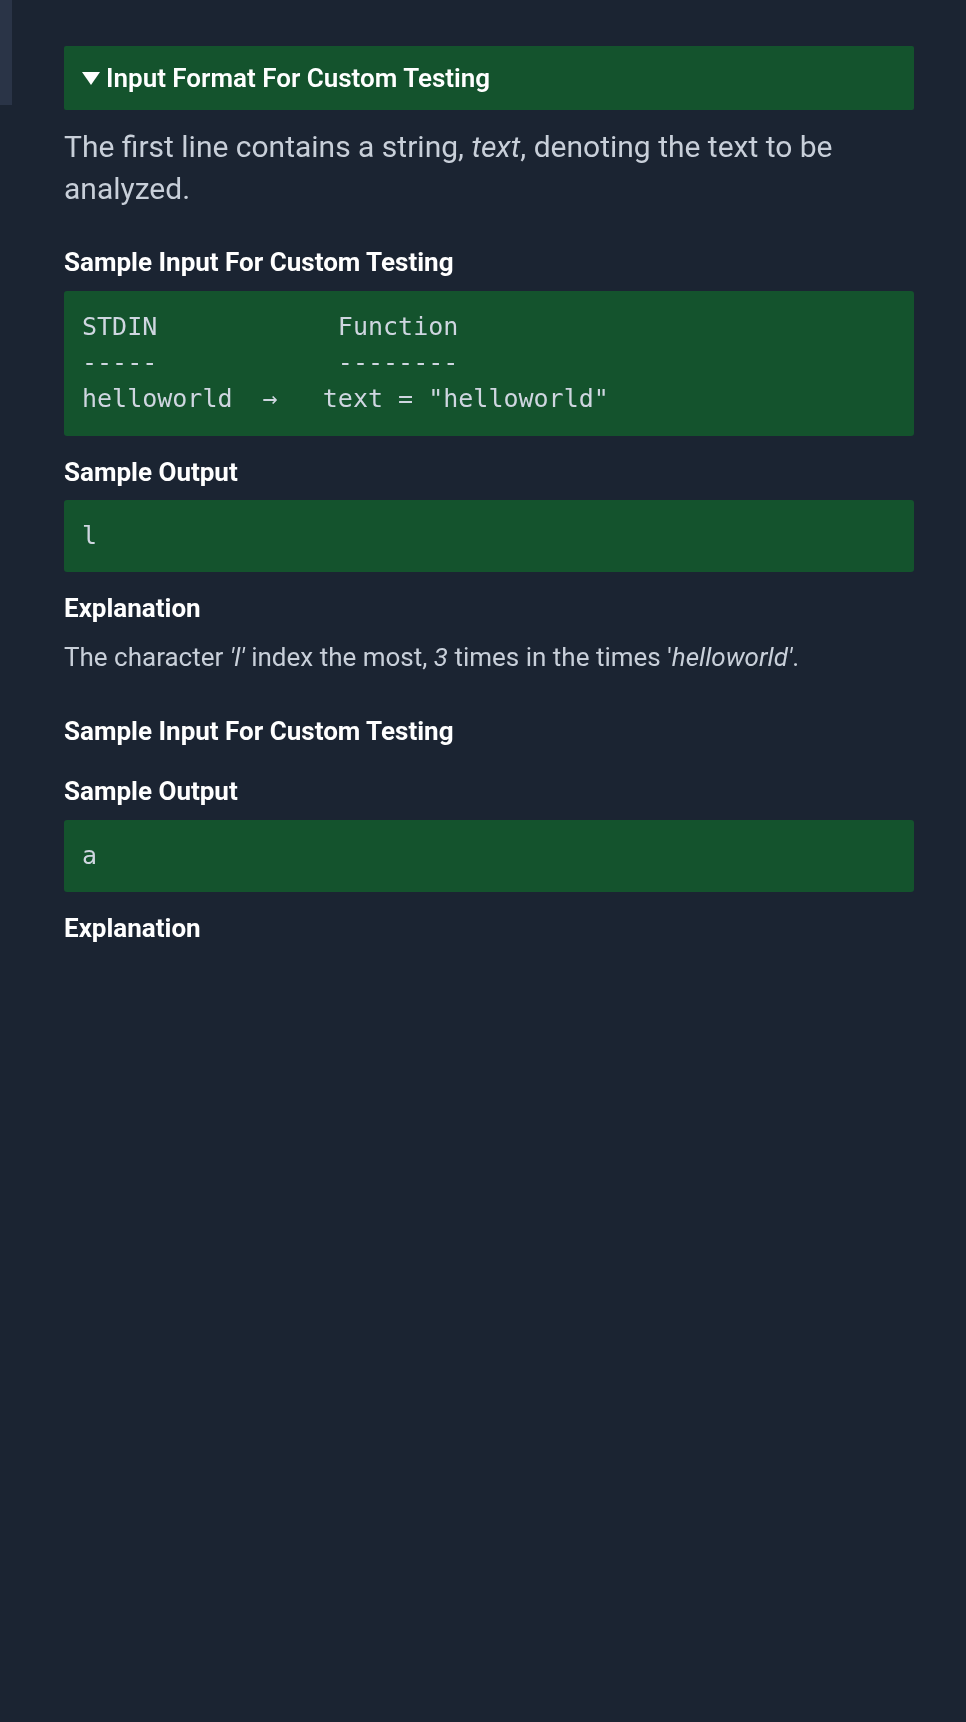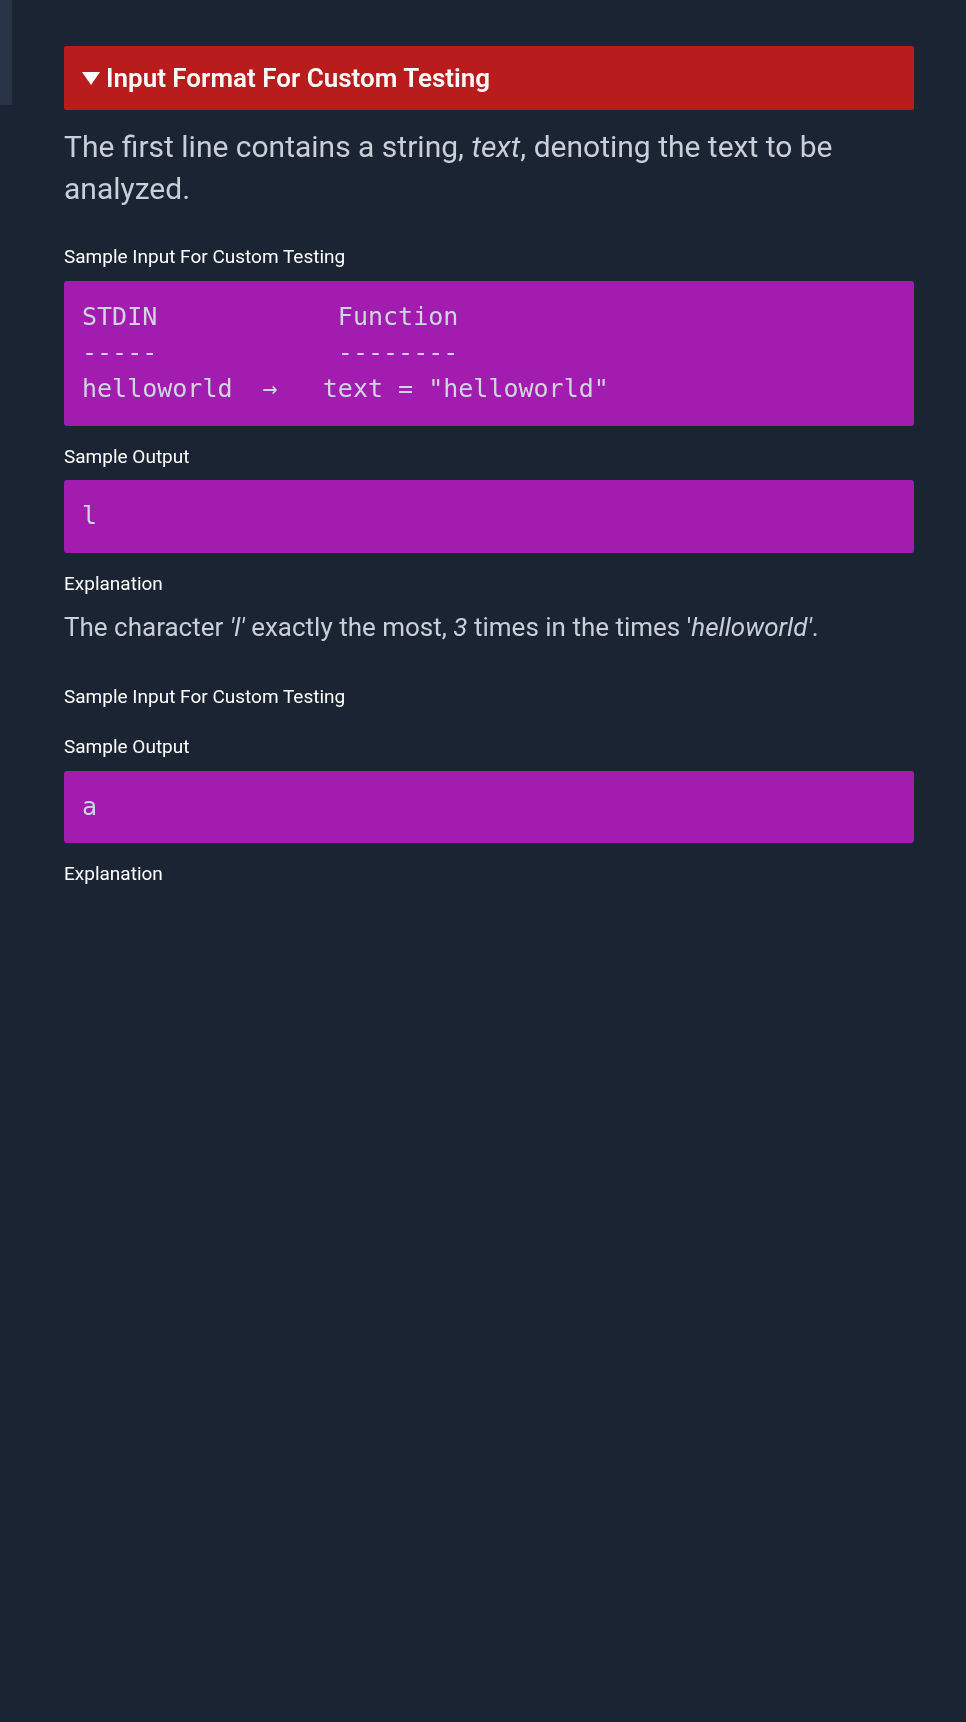--- a/index.html
+++ b/index.html
@@ -12,21 +12,21 @@
       width:966px;
       min-height:1722px;
       padding-left:12px;
     }
     .left-edge {
       position:absolute; left:0; top:0; width:12px; height:105px;
       background:#2a3447;
     }
     .content { padding:46px 52px 40px 52px; }
     .section-header {
-      background:#b91c1c;
+      background:#14532d;
       color:#ffffff;
       font-weight:600;
       font-size:26px;
       padding:14px 18px;
       display:flex;
       align-items:center;
       margin-top:0;
       border-radius:2px;
       cursor:pointer;
     }
@@ -36,26 +36,26 @@
       border-left:9px solid transparent;
       border-right:9px solid transparent;
       border-top:13px solid #ffffff;
       margin-right:6px;
       flex:0 0 auto;
     }
     .body-text { color:#c8cfd9; font-size:30px; padding:16px 0 20px 0; }
     .body-text em, .explain em { font-style:italic; }
     .sub-heading {
       color:#ffffff;
-      font-weight:400;
-      font-size:19px;
+      font-weight:700;
+      font-size:26px;
       padding:14px 0 10px 0;
     }
     pre.code {
-      background:#a21caf;
+      background:#14532d;
       color:#cfd6e0;
       font-family:ui-monospace,SFMono-Regular,Menlo,Consolas,monospace;
       font-size:25px;
       line-height:1.45;
       padding:18px 18px;
       border-radius:3px;
       white-space:pre-wrap;
       word-break:break-all;
       overflow-wrap:break-word;
       margin-bottom:4px;
@@ -78,21 +78,21 @@
   </p>
 
   <p class="sub-heading">Sample Input For Custom Testing</p>
   <pre class="code">STDIN            Function
 -----            --------
 helloworld  →   text = "helloworld"</pre>
   <p class="sub-heading">Sample Output</p>
   <pre class="code">l</pre>
   <p class="sub-heading">Explanation</p>
   <p class="explain">
-    <span>The character </span><em>'l'</em><span> exactly the most, </span><em>3</em><span> times in the times '</span><em>helloworld'</em><span>.</span>
+    <span>The character </span><em>'l'</em><span> index the most, </span><em>3</em><span> times in the times '</span><em>helloworld'</em><span>.</span>
   </p>
 
   <p class="sub-heading">Sample Input For Custom Testing</p>
   <p class="sub-heading">Sample Output</p>
   <pre class="code">a</pre>
   <p class="sub-heading">Explanation</p>
 
 </div>
 
 </body></html>

